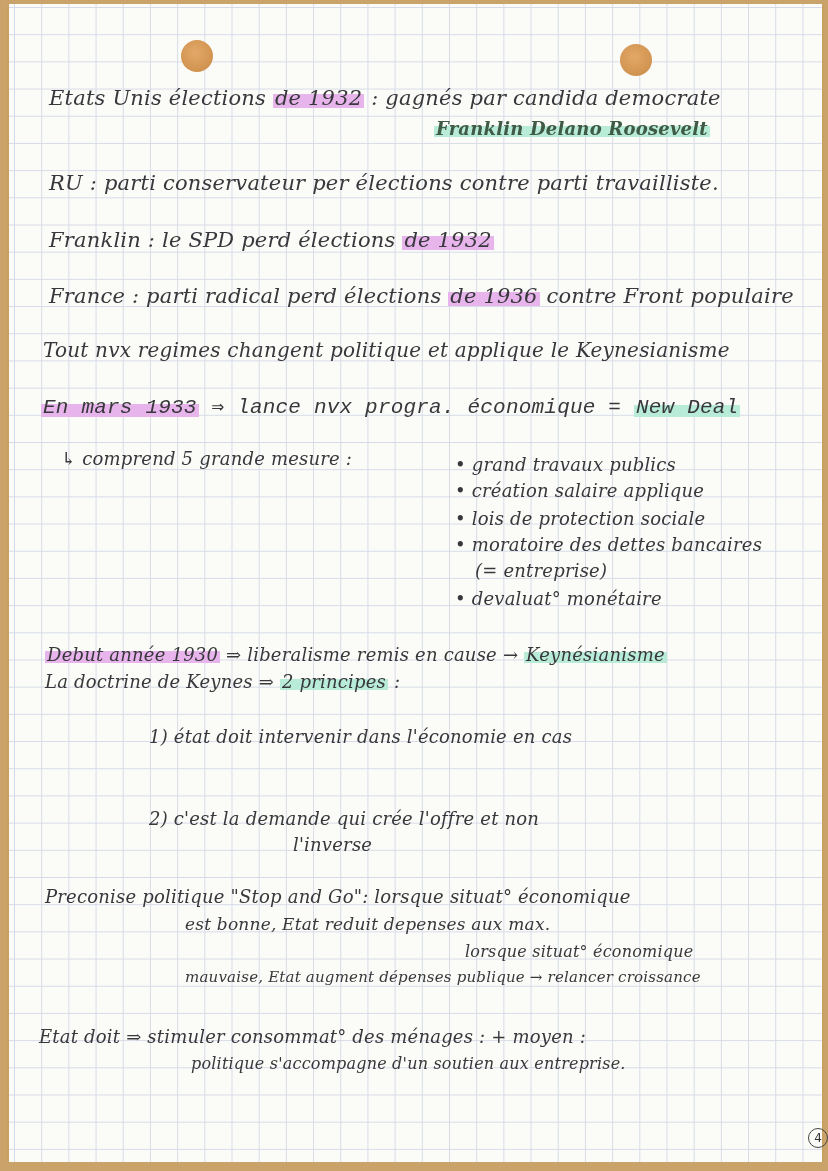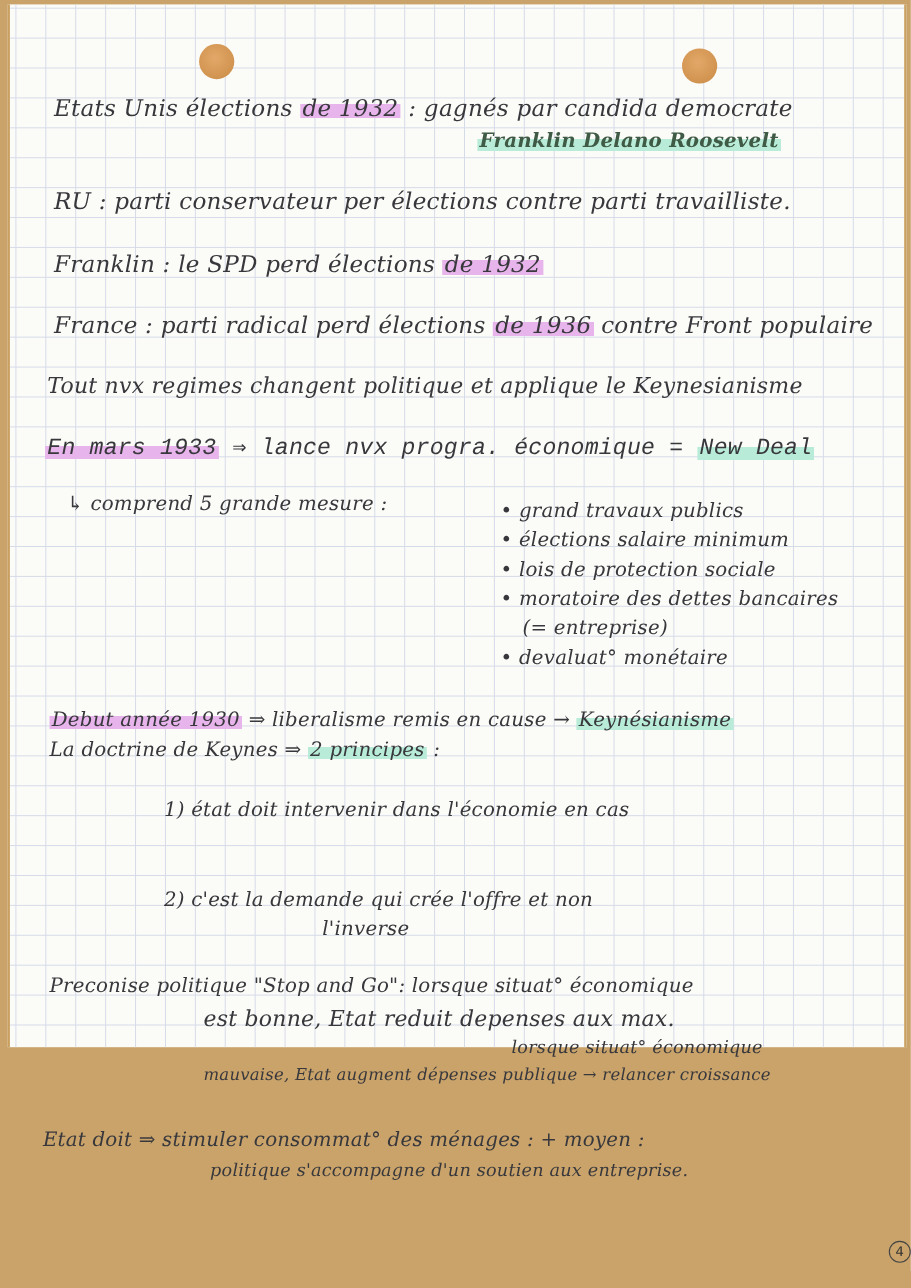--- a/index.html
+++ b/index.html
@@ -3,21 +3,21 @@
   <meta charset="utf-8">
   <style>
     html, body { margin: 0; padding: 0; }
     body {
       width: 828px; height: 1171px; overflow: hidden;
       background: #c9a36a;
       font-family: "DejaVu Serif", serif;
       color: #3a3a3e;
     }
     .page {
-      position: absolute; left: 7px; top: 4px; width: 813px; height: 948px;
+      position: absolute; left: 7px; top: 4px; width: 813px; height: 1158px;
       background-color: #fbfbf8;
       background-image:
         linear-gradient(to right, #d6dbe8 1px, transparent 1px),
         linear-gradient(to bottom, #d6dbe8 1px, transparent 1px);
       background-size: 27.2px 27.2px;
       background-position: 5px 3px;
       border-left: 2px solid #c9a060;
       border-right: 2px solid #c9a060;
     }
     .hole {
@@ -75,21 +75,21 @@
   <div class="line" style="left:32px; top:390px;font-family:Liberation Mono, monospace;">
     <span class="hl-pink">En mars 1933</span>
     <span>⇒ lance nvx progra. économique =</span>
     <span class="hl-teal">New Deal</span>
   </div>
 
   <div class="line sm" style="left:52px; top:444px;">↳ comprend 5 grande mesure :</div>
 
   <div>
     <div class="line sm" style="left:446px; top:450px;">• grand travaux publics</div>
-    <div class="line sm" style="left:446px; top:476px;">• élections salaire minimum</div>
+    <div class="line sm" style="left:446px; top:476px;">• création salaire applique</div>
     <div class="line sm" style="left:446px; top:504px;">• lois de protection sociale</div>
     <div class="line sm" style="left:446px; top:530px;">• moratoire des dettes bancaires</div>
     <div class="line sm" style="left:466px; top:556px;">(= entreprise)</div>
     <div class="line sm" style="left:446px; top:584px;">• devaluat° monétaire</div>
   </div>
 
   <div class="line sm" style="left:36px; top:640px;">
     <span class="hl-pink">Debut année 1930</span>
     <span>⇒ liberalisme remis en cause →</span>
     <span class="hl-teal">Keynésianisme</span>
@@ -98,21 +98,21 @@
     <span>La doctrine de Keynes ⇒</span>
     <span class="hl-teal">2 principes</span>
     <span>:</span>
   </div>
 
   <div class="line sm" style="left:140px; top:722px;">1) état doit intervenir dans l'économie en cas</div>
   <div class="line sm" style="left:140px; top:804px;">2) c'est la demande qui crée l'offre et non</div>
   <div class="line sm" style="left:284px; top:830px;">l'inverse</div>
 
   <div class="line sm" style="left:36px; top:882px;">Preconise politique "Stop and Go": lorsque situat° économique</div>
-  <div class="line sm" style="left:176px; top:910px; font-size:20px;">est bonne, Etat reduit depenses aux max.</div>
+  <div class="line sm" style="left:176px; top:910px; font-size:17px;">est bonne, Etat reduit depenses aux max.</div>
   <div class="line sm" style="left:456px; top:938px; font-size:16px;">lorsque situat° économique</div>
   <div class="line sm" style="left:176px; top:964px; font-size:15px;">mauvaise, Etat augment dépenses publique → relancer croissance</div>
 
   <div class="line sm" style="left:30px; top:1022px;">Etat doit ⇒ stimuler consommat° des ménages : + moyen :</div>
   <div class="line sm" style="left:182px; top:1050px; font-size:16px;">politique s'accompagne d'un soutien aux entreprise.</div>
 </div>
 
 <div class="page-num">4</div>
 
 </body></html>

